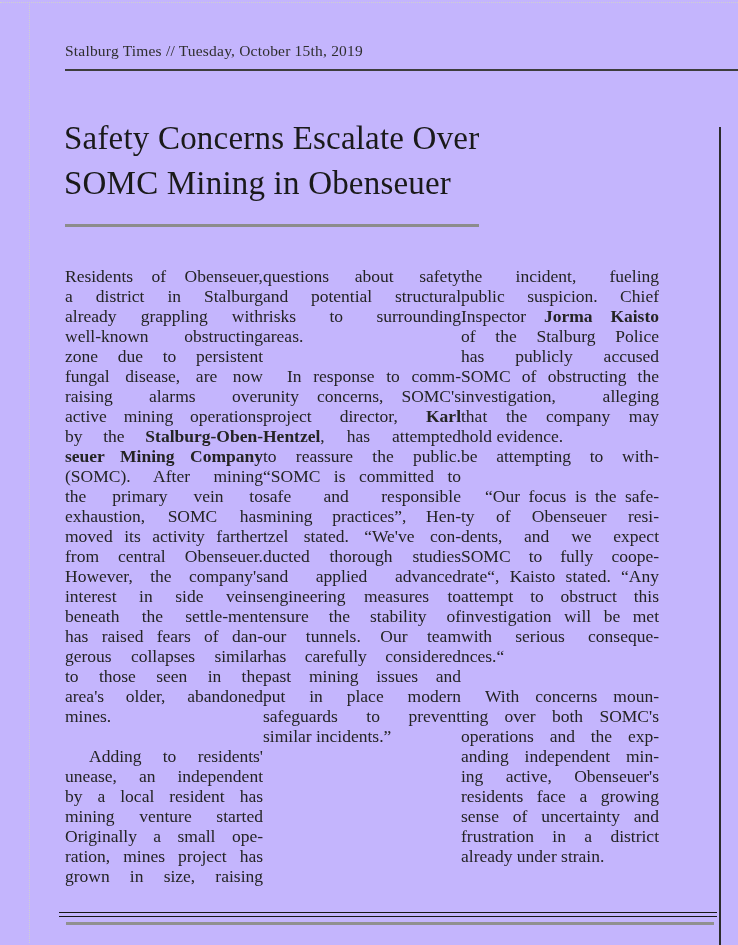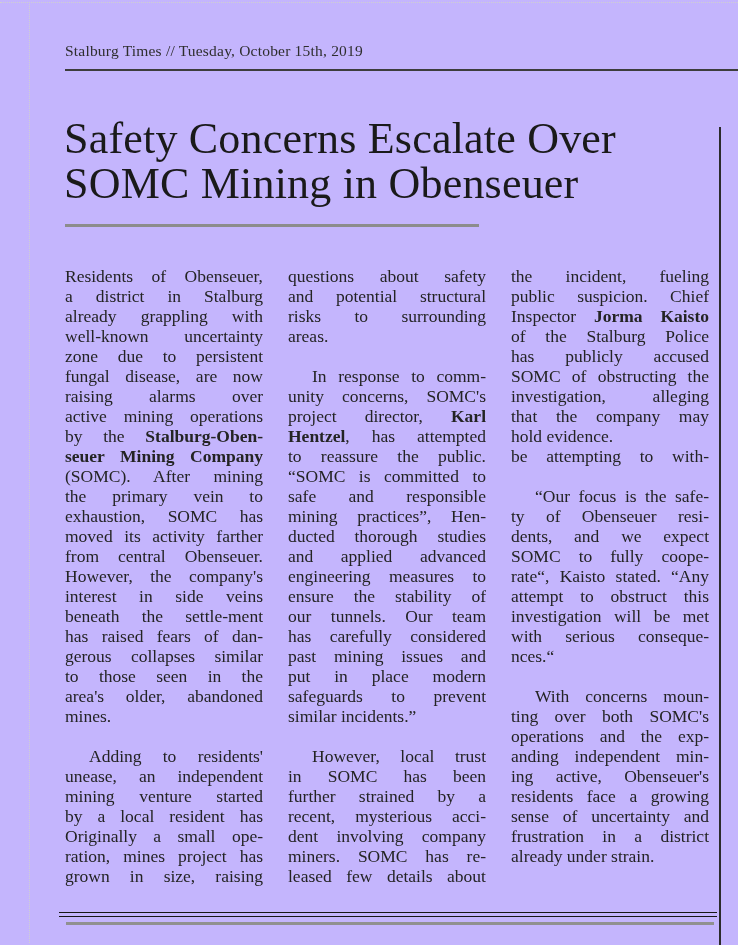--- a/index.html
+++ b/index.html
@@ -19,29 +19,29 @@
   #masthead {
     position: absolute; left: 65px; top: 42px;
     font-size: 15.5px; letter-spacing: 0.2px; color: #2e2e2e;
   }
   #masthead-rule {
     position: absolute; left: 65px; top: 69px; width: 673px; height: 2px; background: #3d3d3d;
   }
 
   #headline {
     position: absolute; left: 64px; top: 116px; width: 672px;
-    font-size: 44px; line-height: 45px; color: #1a1a1a; letter-spacing: 0.2px;
+    font-size: 33px; line-height: 45px; color: #1a1a1a; letter-spacing: 0.2px;
   }
   #headline-rule {
     position: absolute; left: 65px; top: 224px; width: 414px; height: 2.5px; background: #8c8c8c;
   }
 
   #columns {
     position: absolute; left: 65px; top: 266px; width: 645px;
-    display: flex; gap: 25px;
+    display: flex; 
   }
   .col { width: 198px; flex: 0 0 198px; }
   .para { margin: 0 0 20px 0; }
   .para:last-child { margin-bottom: 0; }
   .line {
     font-size: 17.5px; line-height: 20px; height: 20px;
     text-align: justify; text-align-last: justify;
     white-space: normal; overflow: hidden;
   }
   .line.endline { text-align-last: left; }
@@ -74,21 +74,21 @@
     <div>SOMC Mining in Obenseuer</div>
   </div>
   <div id="headline-rule"></div>
 
   <div id="columns">
       <div class="col">
         <div class="para">
           <div class="line">Residents of Obenseuer,</div>
           <div class="line">a district in Stalburg</div>
           <div class="line">already grappling with</div>
-          <div class="line">well-known uncertainty</div>
+          <div class="line">well-known obstructing</div>
           <div class="line">zone due to persistent</div>
           <div class="line">fungal disease, are now</div>
           <div class="line">raising alarms over</div>
           <div class="line">active mining operations</div>
           <div class="line">by the <b>Stalburg-Oben-</b></div>
           <div class="line"><b>seuer Mining Company</b></div>
           <div class="line">(SOMC). After mining</div>
           <div class="line">the primary vein to</div>
           <div class="line">exhaustion, SOMC has</div>
           <div class="line">moved its activity farther</div>
@@ -98,22 +98,22 @@
           <div class="line">beneath the settle-ment</div>
           <div class="line">has raised fears of dan-</div>
           <div class="line">gerous collapses similar</div>
           <div class="line">to those seen in the</div>
           <div class="line">area's older, abandoned</div>
           <div class="line endline">mines.</div>
         </div>
         <div class="para">
           <div class="line ind">Adding to residents'</div>
           <div class="line">unease, an independent</div>
+          <div class="line">by a local resident has</div>
           <div class="line">mining venture started</div>
-          <div class="line">by a local resident has</div>
           <div class="line">Originally a small ope-</div>
           <div class="line">ration, mines project has</div>
           <div class="line">grown in size, raising</div>
         </div>
       </div>
       <div class="col">
         <div class="para">
           <div class="line">questions about safety</div>
           <div class="line">and potential structural</div>
           <div class="line">risks to surrounding</div>
@@ -121,39 +121,31 @@
         </div>
         <div class="para">
           <div class="line ind">In response to comm-</div>
           <div class="line">unity concerns, SOMC's</div>
           <div class="line">project director, <b>Karl</b></div>
           <div class="line"><b>Hentzel</b>, has attempted</div>
           <div class="line">to reassure the public.</div>
           <div class="line">“SOMC is committed to</div>
           <div class="line">safe and responsible</div>
           <div class="line">mining practices”, Hen-</div>
+          <div class="line">tzel stated. “We've con-</div>
           <div class="line">ducted thorough studies</div>
           <div class="line">and applied advanced</div>
           <div class="line">engineering measures to</div>
           <div class="line">ensure the stability of</div>
           <div class="line">our tunnels. Our team</div>
           <div class="line">has carefully considered</div>
           <div class="line">past mining issues and</div>
           <div class="line">put in place modern</div>
           <div class="line">safeguards to prevent</div>
           <div class="line endline">similar incidents.”</div>
-        </div>
-        <div class="para">
-          <div class="line ind">However, local trust</div>
-          <div class="line">in SOMC has been</div>
-          <div class="line">further strained by a</div>
-          <div class="line">recent, mysterious acci-</div>
-          <div class="line">dent involving company</div>
-          <div class="line">miners. SOMC has re-</div>
-          <div class="line">leased few details about</div>
         </div>
       </div>
       <div class="col">
         <div class="para">
           <div class="line">the incident, fueling</div>
           <div class="line">public suspicion. Chief</div>
           <div class="line">Inspector <b>Jorma Kaisto</b></div>
           <div class="line">of the Stalburg Police</div>
           <div class="line">has publicly accused</div>
           <div class="line">SOMC of obstructing the</div>

